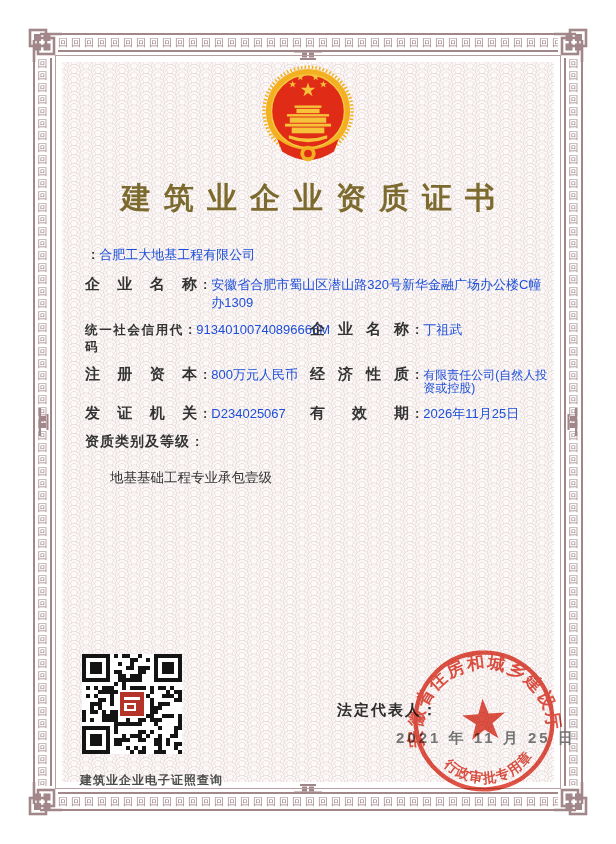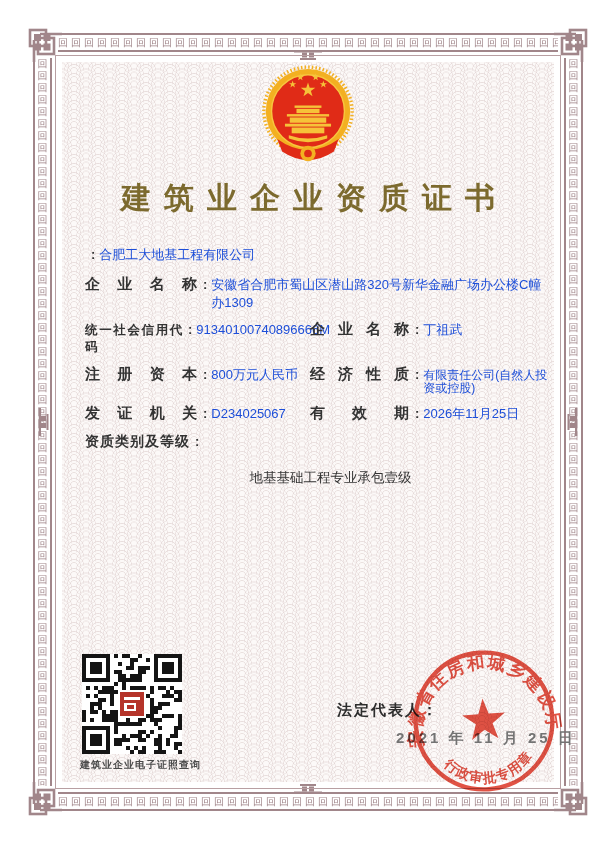--- a/index.html
+++ b/index.html
@@ -48,25 +48,25 @@
   .fg-left{width:225px;flex:0 0 225px;}
   .lb{font-weight:bold;color:#333;display:inline-block;text-align:justify;text-align-last:justify;}
   .lb1{width:112px;font-size:15px;flex:0 0 112px;}
   .lb-code{width:97px;font-size:12.5px;flex:0 0 97px;letter-spacing:-0.3px;}
   .lb2{width:99px;font-size:15px;flex:0 0 99px;}
   .lb-qual{width:104px;font-size:14px;flex:0 0 104px;}
   .cl{font-weight:bold;margin:0 4px 0 6px;font-size:13px;color:#333;}
   .val{font-size:13px;font-weight:500;color:#1d4ed8;}
   .val-sm{font-size:13px;}
   .val-wrap{font-size:12px;max-width:146px;line-height:13.5px;display:inline-block;}
-  .qual-line{margin-top:16px;margin-left:25px;font-size:13.5px;font-weight:500;color:#333;text-align:center;}
+  .qual-line{margin-top:16px;margin-left:25px;font-size:13.5px;font-weight:500;color:#333;}
 
   
   .qr-block{position:absolute;left:80px;top:654px;width:104px;text-align:center;}
-  .qr-cap{margin-top:0;font-family:"Liberation Serif", serif;font-size:10px;font-weight:bold;
+  .qr-cap{margin-top:14px;font-family:"Liberation Serif", serif;font-size:12px;font-weight:bold;
           letter-spacing:1px;color:#4a4a4a;white-space:nowrap;}
   .issuer{position:absolute;left:337px;top:701px;font-size:15px;font-weight:bold;
           letter-spacing:2px;color:#2d2d2d;}
   .date-line{position:absolute;left:396px;top:729px;font-size:15px;font-weight:bold;
           letter-spacing:3px;color:#737373;z-index:2;}
   .seal{position:absolute;left:400px;top:638px;width:168px;height:166px;z-index:3;
         opacity:.88;mix-blend-mode:multiply;transform:rotate(-4deg);}
 </style>
 </head>
 <body>

